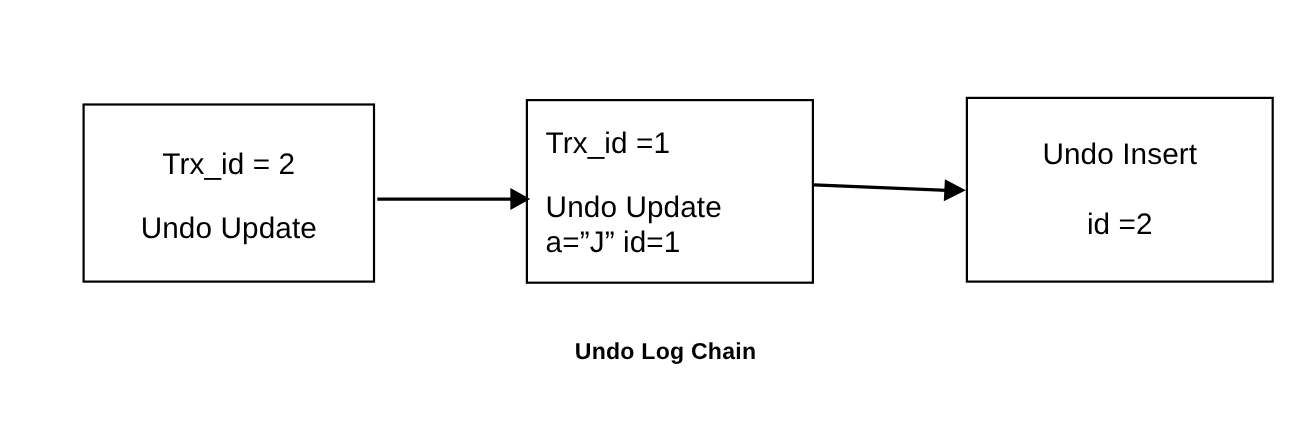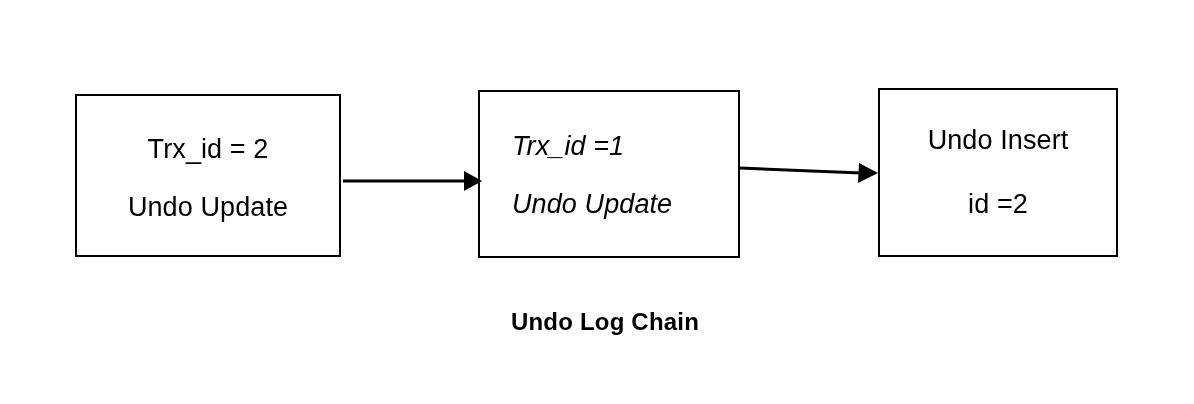--- a/index.html
+++ b/index.html
@@ -45,51 +45,50 @@
   }
   #node-1 .node-line { text-align: center; }
   #node-1 .gap { height: 26px; }
   
   #node-2 {
     left: 478px;
     top: 90px;
     width: 262px;
     height: 168px;
     align-items: flex-start;
-    padding-left: 32px;
+    padding-left: 16px;
     padding-top: 4px;
-    font-style: italic;
   }
   #node-2 .node-line { text-align: left; }
   #node-2 .gap { height: 26px; }
   
   #node-3 {
     left: 878px;
     top: 88px;
-    width: 240px;
+    width: 280px;
     height: 169px;
     align-items: center;
     gap: 32px;
   }
   #node-3 .node-line { text-align: center; }
 
   .edge {
     position: absolute;
     overflow: visible;
   }
   #edge-1 { left: 336px; top: 165px; }
   #edge-2 { left: 733px; top: 152px; }
 
   .caption {
     position: absolute;
     left: 0;
     top: 308px;
     width: 1194px;
     text-align: center;
-    font-size: 24px;
+    font-size: 21px;
     font-weight: bold;
     letter-spacing: 0.2px;
   }
   .caption-inner {
     display: inline-block;
     transform: translateX(8px);
   }
 </style>
 </head>
 <body>
@@ -99,20 +98,21 @@
   <div class="node" id="node-1">
     <div class="node-line">Trx_id = 2</div>
     <div class="gap"></div>
     <div class="node-line">Undo Update</div>
   </div>
 
   <div class="node" id="node-2">
     <div class="node-line">Trx_id =1</div>
     <div class="gap"></div>
     <div class="node-line">Undo Update</div>
+    <div class="node-line">a=”J” id=1</div>
   </div>
 
   <div class="node" id="node-3">
     <div class="node-line">Undo Insert</div>
     <div class="node-line">id =2</div>
   </div>
 
   <svg class="edge" id="edge-1" width="150" height="40" viewBox="0 0 150 40">
     <line x1="7" y1="16" x2="130" y2="16" stroke="#000000" stroke-width="3"></line>
     <polygon points="128,6 146,16 128,26" fill="#000000"></polygon>

